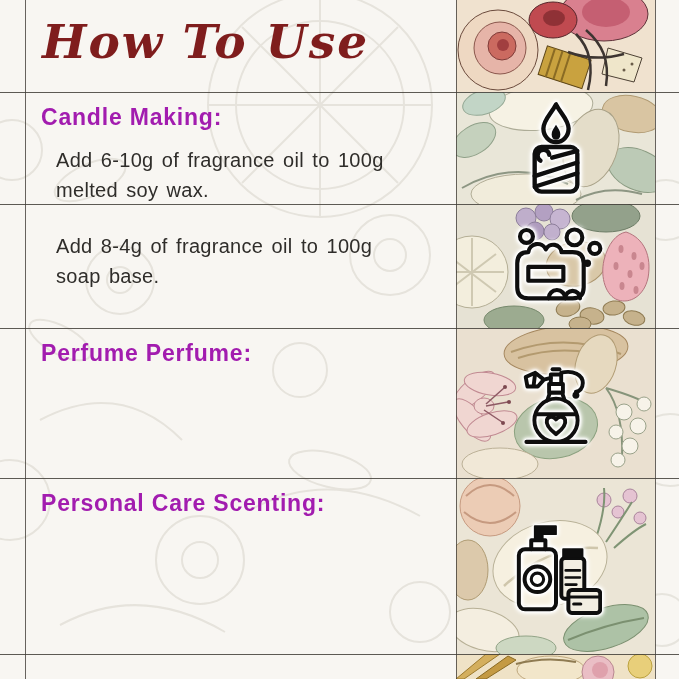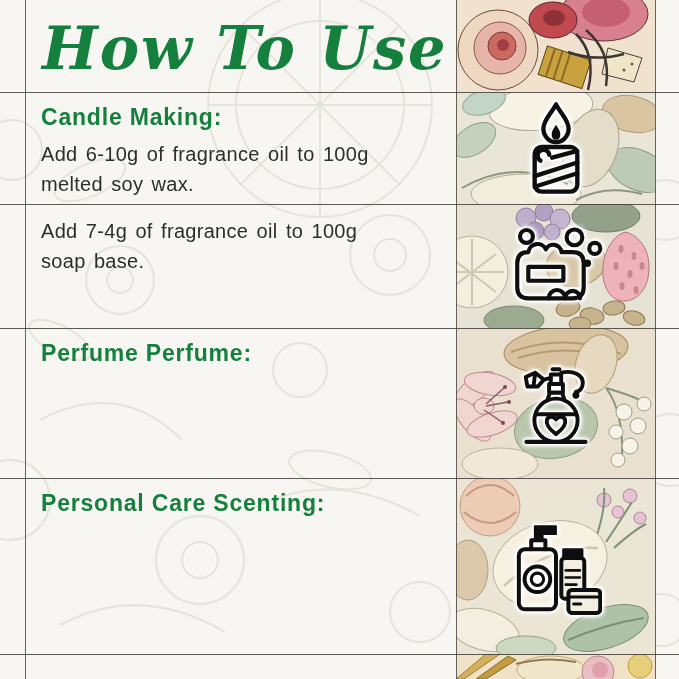--- a/index.html
+++ b/index.html
@@ -9,31 +9,31 @@
   .sketch{position:absolute;inset:0;z-index:0;}
   .strip{position:absolute;left:456px;top:0;width:199px;height:679px;z-index:1;}
   .content{position:absolute;inset:0;z-index:2;}
   .lines{position:absolute;inset:0;z-index:3;pointer-events:none;}
   
   .hline{position:absolute;left:0;width:679px;height:1px;background:rgba(66,62,56,.85);}
   .vline{position:absolute;top:0;height:679px;width:1px;background:rgba(66,62,56,.8);}
   
   .title{position:absolute;left:42px;top:14px;
          font-family:"DejaVu Serif",serif;font-style:italic;font-weight:600;
-         font-size:59px;letter-spacing:2px;color:#15803d;text-align:center;}
+         font-size:47px;letter-spacing:2px;color:#7f1d1d;text-align:center;}
   
   .section{position:absolute;left:26px;width:428px;}
   .sec-1{top:92px;height:112px;}
   .sec-2{top:204px;height:124px;}
   .sec-3{top:328px;height:150px;}
   .sec-4{top:478px;height:176px;}
   .sec-inner{padding:12px 0 0 15px;}
   .sec-heading{margin:0 0 9px 0;font-size:23px;line-height:26px;font-weight:700;
-               letter-spacing:.8px;color:#15803d;}
-  .sec-body{margin:0;font-size:20px;line-height:30px;letter-spacing:.3px;
+               letter-spacing:.8px;color:#a21caf;}
+  .sec-body{margin:15px;font-size:20px;line-height:30px;letter-spacing:.3px;
             word-spacing:2.5px;color:#2f2d2a;white-space:pre-line;}
   
   .cell{position:absolute;left:0;width:199px;display:flex;align-items:center;
         justify-content:center;overflow:hidden;}
   .cell-rose{top:0;height:92px;}
   .cell-candle{top:92px;height:112px;}
   .cell-soap{top:204px;height:124px;}
   .cell-perfume{top:328px;height:150px;}
   .cell-care{top:478px;height:176px;}
   .cell-bottom{top:654px;height:25px;}
@@ -267,21 +267,21 @@
     <div class="section sec-1">
       <div class="sec-inner">
         <h2 class="sec-heading">Candle Making:</h2>
         <p class="sec-body">Add 6-10g of fragrance oil to 100g
 melted soy wax.</p>
       </div>
     </div>
 
     <div class="section sec-2">
       <div class="sec-inner">
-        <p class="sec-body">Add 7-4g of fragrance oil to 100g
+        <p class="sec-body">Add 8-4g of fragrance oil to 100g
 soap base.</p>
       </div>
     </div>
 
     <div class="section sec-3">
       <div class="sec-inner">
         <h2 class="sec-heading">Perfume Perfume:</h2>
       </div>
     </div>
 

